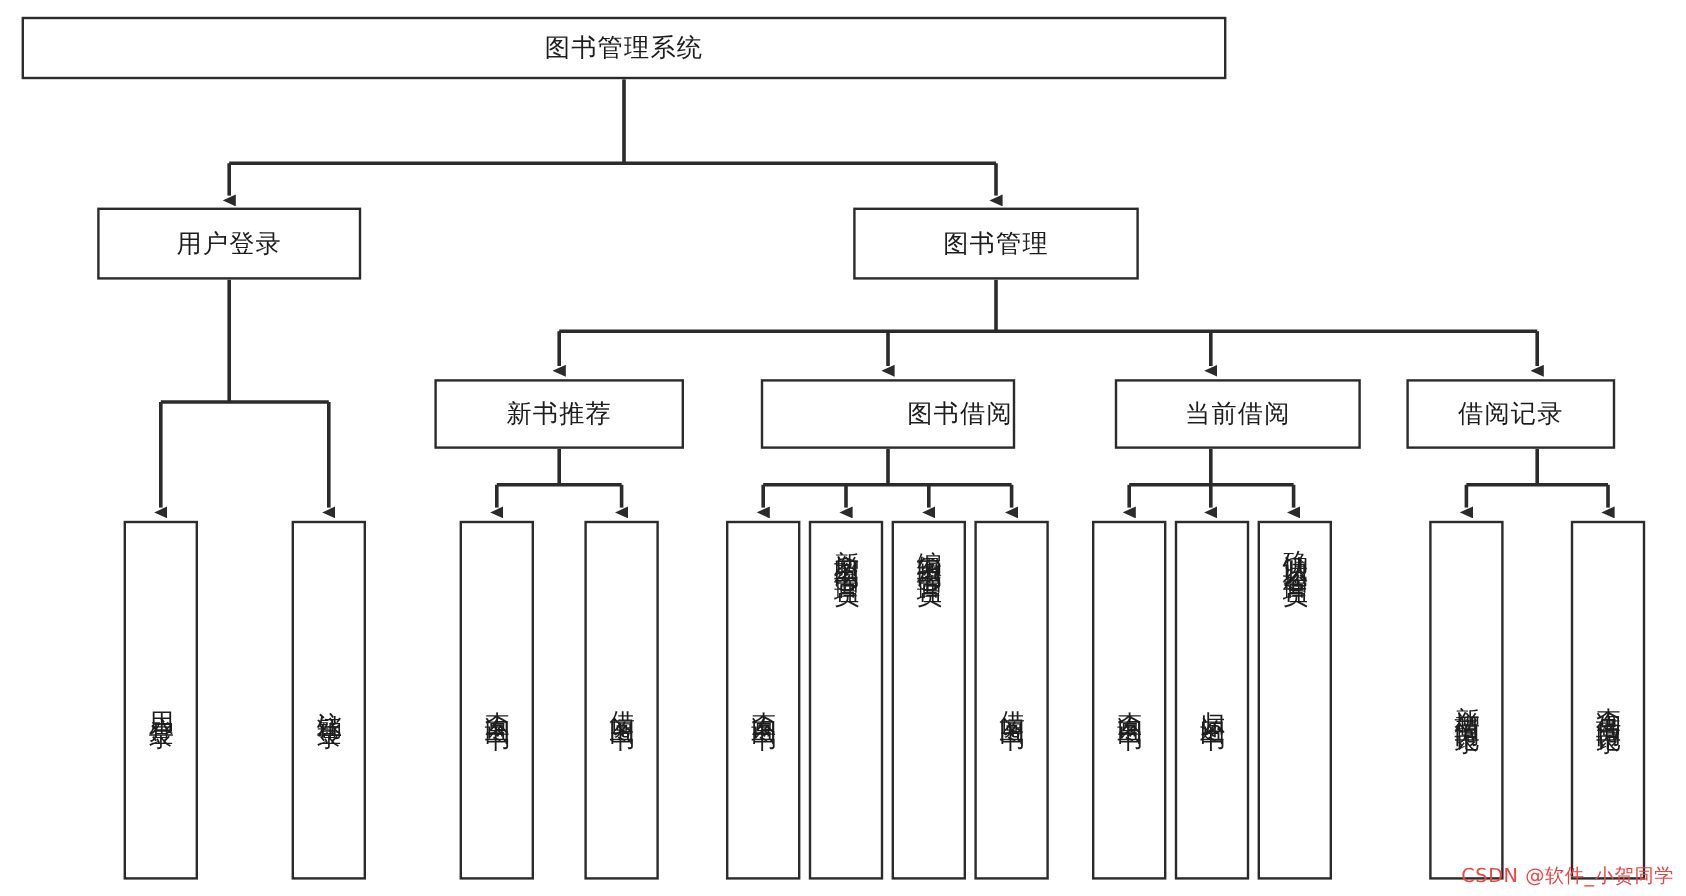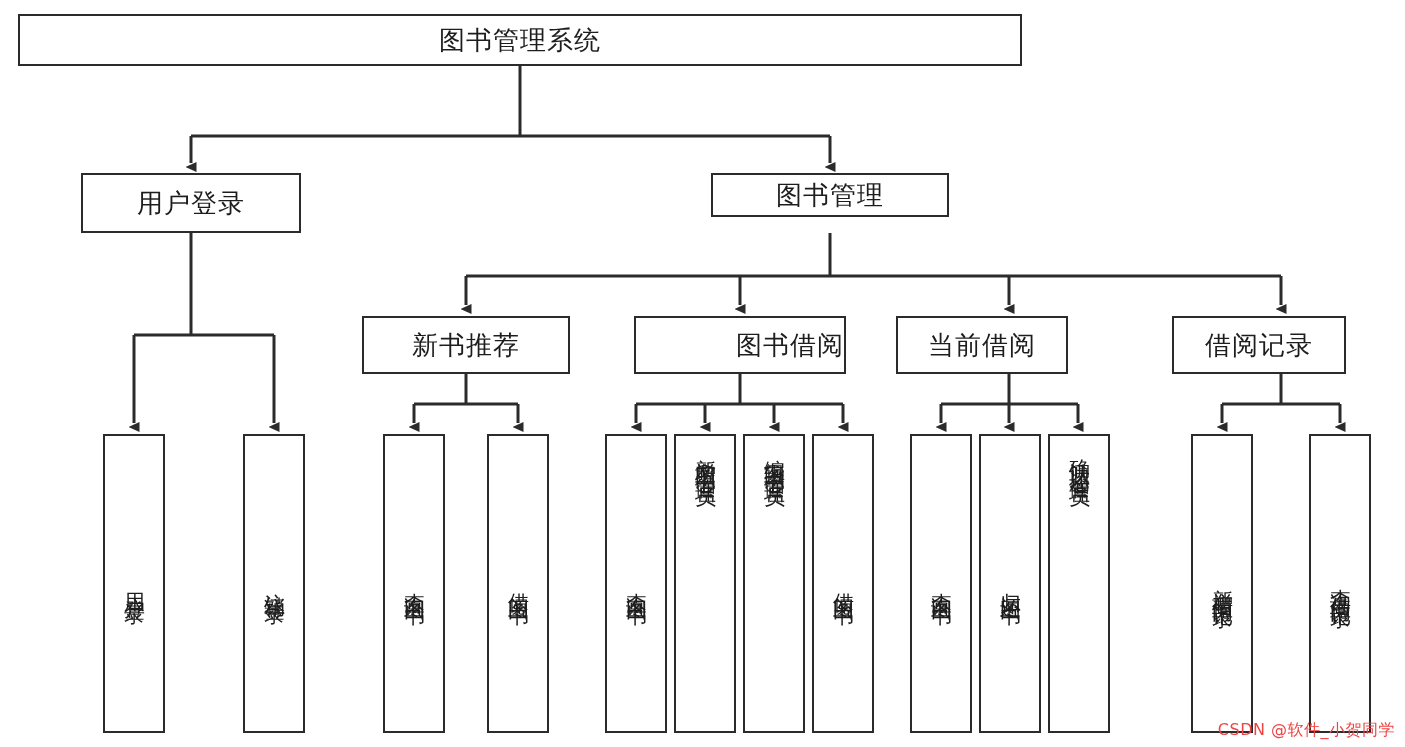--- a/index.html
+++ b/index.html
@@ -13,21 +13,21 @@
     position:absolute;
     background:#ffffff;
     border:2px solid #2b2b2b;
     box-sizing:border-box;
     display:flex;
     align-items:center;
     justify-content:center;
   }
   .node .lbl{
     color:#1d1d1d;
-    font-size:26px;
+    font-size:21px;
     line-height:1.18;
     letter-spacing:1px;
     white-space:nowrap;
     text-align:center;
   }
   .node.vertical{align-items:flex-start;justify-content:center;padding-top:6px;}
   .node.vertical .lbl{
     writing-mode:vertical-rl;
     text-orientation:upright;
     white-space:nowrap;
@@ -103,31 +103,31 @@
     </g>
   </svg>
 
   <div class="node" style="left:18px;top:14px;width:1004px;height:52px;">
     <span class="lbl">图书管理系统</span>
   </div>
 
   <div class="node" style="left:81px;top:173px;width:220px;height:60px;">
     <span class="lbl">用户登录</span>
   </div>
-  <div class="node" style="left:711px;top:173px;width:238px;height:44px;align-items:center;">
+  <div class="node" style="left:711px;top:173px;width:238px;height:60px;align-items:center;">
     <span class="lbl">图书管理</span>
   </div>
 
   <div class="node" style="left:362px;top:316px;width:208px;height:58px;">
     <span class="lbl">新书推荐</span>
   </div>
   <div class="node" style="left:634px;top:316px;width:212px;height:58px;justify-content:flex-end;">
     <span class="lbl">图书借阅</span>
   </div>
-  <div class="node" style="left:896px;top:316px;width:172px;height:58px;">
+  <div class="node" style="left:929px;top:316px;width:205px;height:58px;">
     <span class="lbl">当前借阅</span>
   </div>
   <div class="node" style="left:1172px;top:316px;width:174px;height:58px;">
     <span class="lbl">借阅记录</span>
   </div>
 
   <div class="node vertical vmid" style="left:103px;top:434px;width:62px;height:299px;">
     <span class="lbl">用户登录</span>
   </div>
   <div class="node vertical vmid" style="left:243px;top:434px;width:62px;height:299px;">

